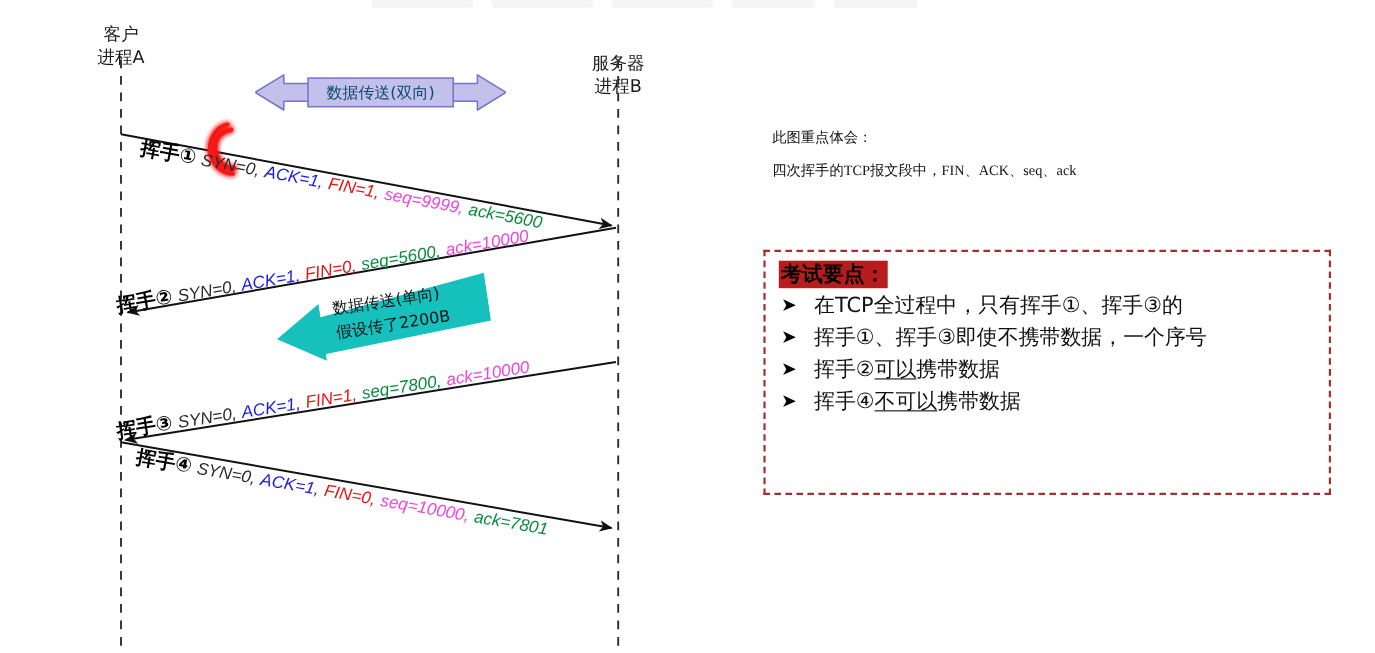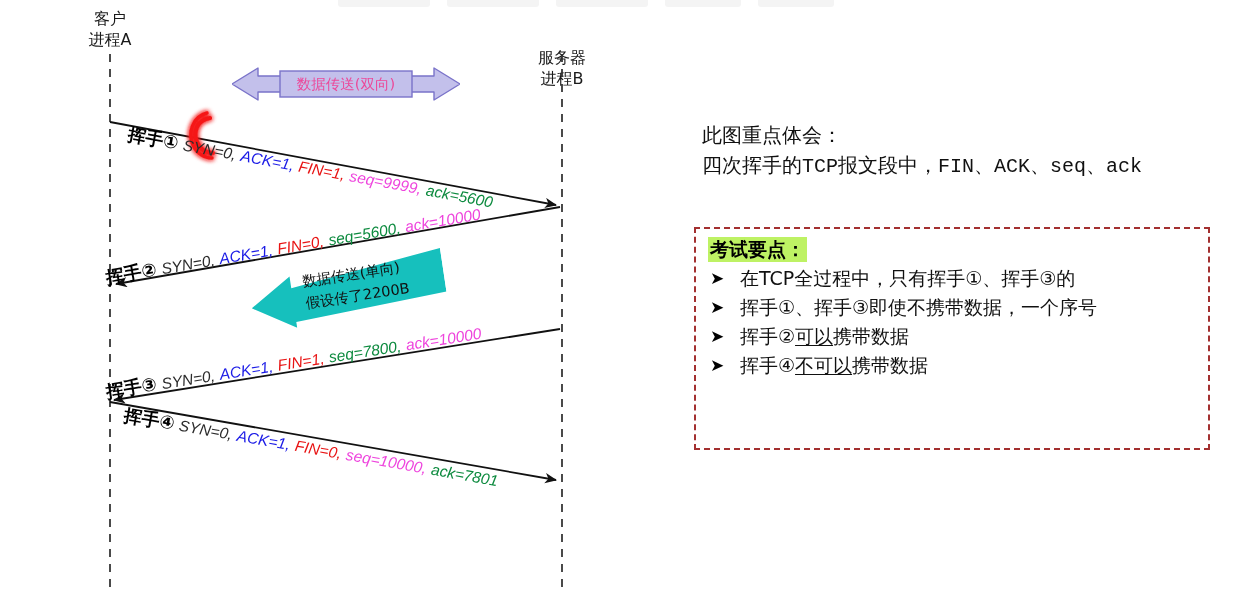--- a/index.html
+++ b/index.html
@@ -81,21 +81,21 @@
   .purple-arrow {
     position: absolute;
     display: flex;
     align-items: center;
     justify-content: center;
   }
   .purple-arrow .pa-text {
     position: relative;
     z-index: 3;
     font-size: 14.5px;
-    color: #ec4899;
+    color: #0c4a6e;
     font-family: "DejaVu Sans", "Liberation Sans", sans-serif;
     white-space: nowrap;
   }
 
   
   .teal-arrow {
     position: absolute;
     transform-origin: 50% 50%;
   }
   .teal-arrow .ta-text {
@@ -106,38 +106,37 @@
     color: #111;
     line-height: 22px;
     white-space: nowrap;
     font-family: "DejaVu Sans", "Liberation Sans", sans-serif;
     z-index: 3;
   }
 
   
   .note-block {
     position: absolute;
-    font-size: 20px;
+    font-size: 13px;
     line-height: 30px;
     color: #111;
-    font-family: Liberation Mono, monospace;
-    white-space: nowrap;
-    margin-top: 12px;
+    font-family: Liberation Serif, serif;
+    white-space: nowrap;
   }
 
   
   .exam-box {
     position: absolute;
     border: 2px dashed #a33030;
     background: #ffffff;
     box-sizing: border-box;
   }
   .exam-title {
     display: inline-block;
-    background: #bef264;
+    background: #b91c1c;
     color: #000;
     font-size: 19px;
     font-weight: bold;
     line-height: 25px;
     padding: 0 2px;
     margin: 8px 0 2px 12px;
     font-family: "DejaVu Sans", "Liberation Sans", sans-serif;
   }
   .exam-list {
     margin: 0;
@@ -165,21 +164,21 @@
 <body>
 
 <div id="root">
 
   <div class="top-strip" style="left:338px;width:92px;"></div>
   <div class="top-strip" style="left:447px;width:92px;"></div>
   <div class="top-strip" style="left:556px;width:92px;"></div>
   <div class="top-strip" style="left:665px;width:76px;"></div>
   <div class="top-strip" style="left:758px;width:76px;"></div>
 
-  <div class="lifeline-header" style="left:50px; top:8px; width:120px;">
+  <div class="lifeline-header" style="left:50px; top:20px; width:120px;">
     <span class="l1">客户</span>
     <span class="l2">进程A</span>
   </div>
 
   <div class="lifeline-header" style="left:502px; top:4px; width:120px;margin-top:43px;">
     <span class="l1">服务器</span>
     <span class="l2">进程B</span>
   </div>
 
   <svg id="canvas" viewBox="0 0 1250 594">

